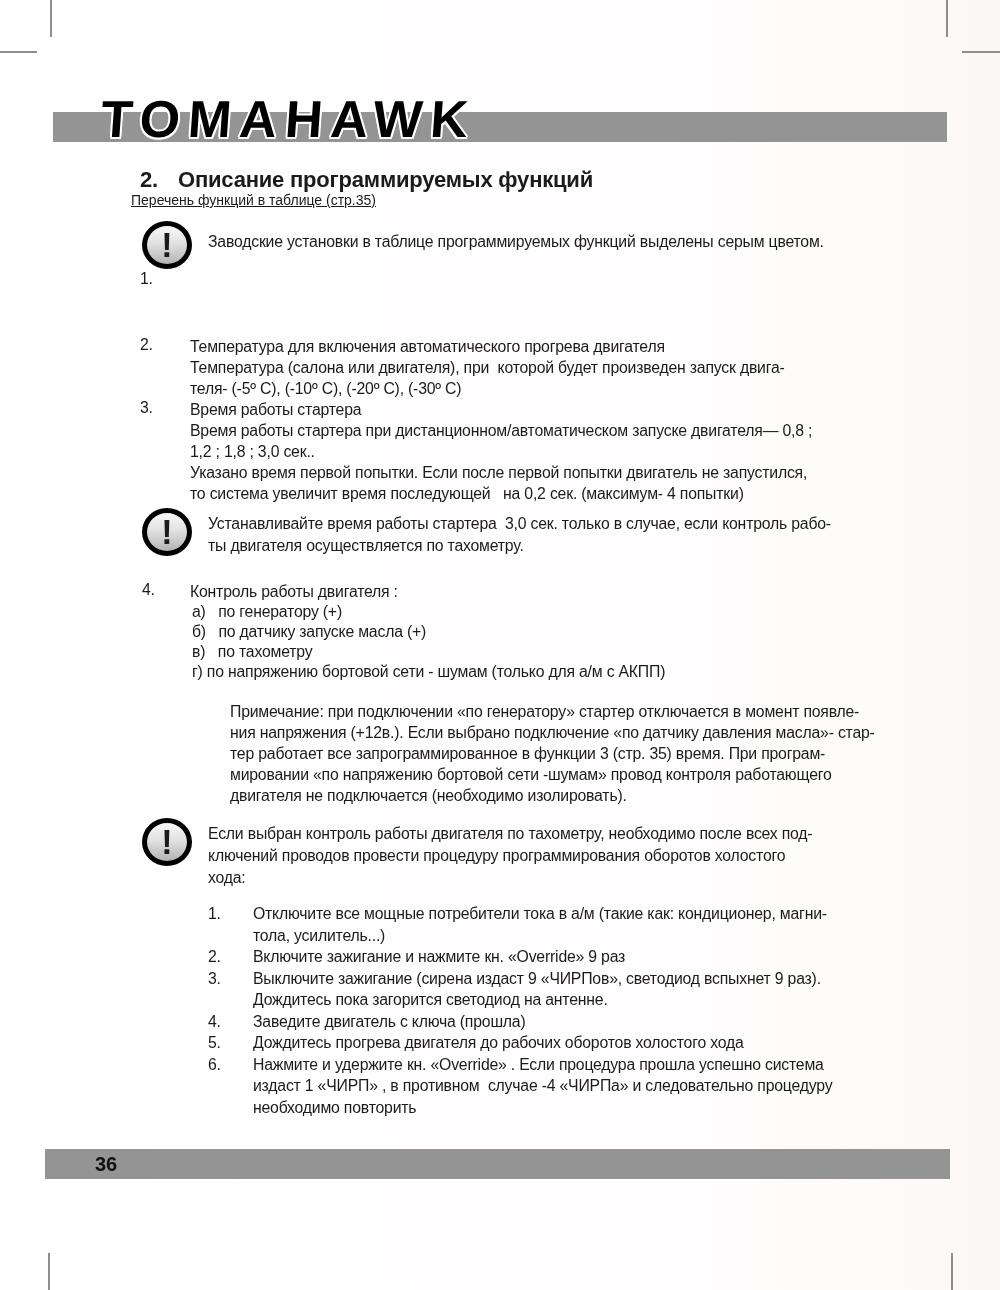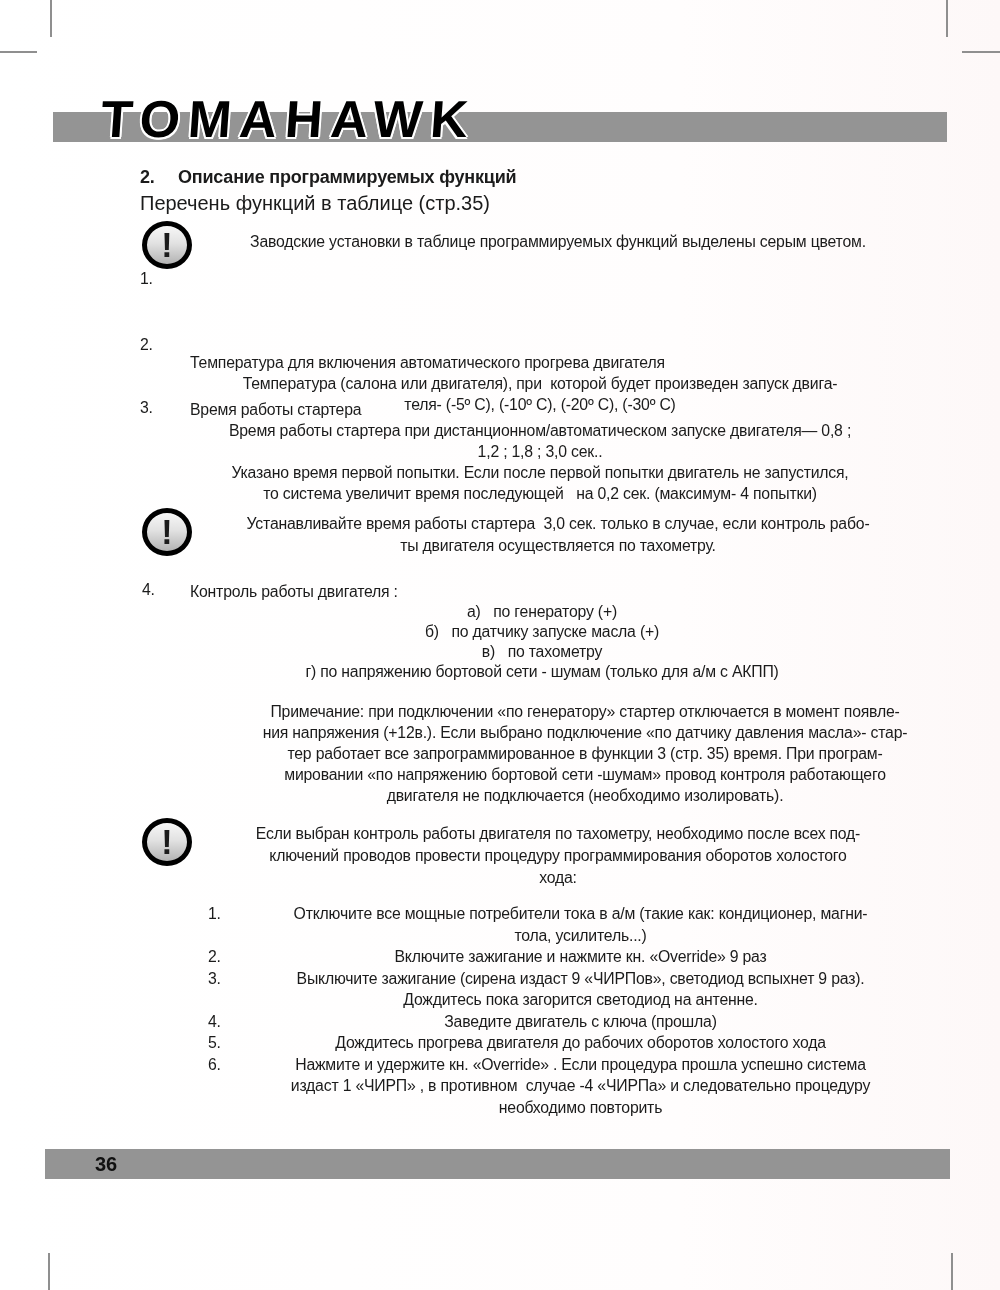--- a/index.html
+++ b/index.html
@@ -21,25 +21,25 @@
   .brand-bar{position:absolute;left:53px;top:112px;width:894px;height:30px;background:#949494;}
   .brand-logo{
     position:absolute;left:101px;top:94px;
     font-size:52px;line-height:50px;font-weight:bold;
     letter-spacing:8px;color:#000;transform:skewX(-4deg);
     text-shadow:-2px 0 #fff,2px 0 #fff,0 -2px #fff,0 2px #fff,
                 -1.5px -1.5px #fff,1.5px -1.5px #fff,-1.5px 1.5px #fff,1.5px 1.5px #fff;
     z-index:3;white-space:nowrap;
   }
   
-  .t{white-space:pre-wrap;text-align:center;}
+  .t{white-space:pre-wrap;}
   .abs{position:absolute;z-index:2;}
-  .section-heading{left:140px;top:167px;font-size:18px;font-weight:bold;letter-spacing:-0.2px;}
+  .section-heading{left:140px;top:167px;font-size:22px;font-weight:bold;letter-spacing:-0.2px;}
   .section-heading .num{display:inline-block;width:38px;}
-  .subtitle{left:140px;top:192px;font-size:20px;}
+  .subtitle{left:131px;top:192px;font-size:14px;text-decoration:underline;}
   .body-text{font-size:15.8px;line-height:21px;letter-spacing:-0.2px;}
   
   .warn{
     position:absolute;width:40px;height:38px;
     border:5px solid #000;border-radius:50%;
     background:linear-gradient(180deg,#f7f7f7 0%,#e2e2e2 45%,#b3b3b3 100%);
     display:flex;align-items:center;justify-content:center;z-index:2;
   }
   .warn .bang{font-weight:900;font-size:34px;line-height:1;transform:scaleY(1.05);margin-top:-2px;}
   
@@ -82,21 +82,21 @@
   <div class="abs subtitle">Перечень функций в таблице (стр.35)</div>
 
   <div class="warn" style="left:142px;top:221px;">
       <span class="bang">!</span>
     </div>
   <div class="abs body-text t" style="left:208px;top:231px;width:700px;">Заводские установки в таблице программируемых функций выделены серым цветом.</div>
 
   <div class="abs func-num" style="left:140px;top:270px;">1.</div>
 
   <div class="abs func-num" style="left:140px;top:336px;">2.</div>
-  <div class="abs func-body body-text" style="left:190px;top:336px;margin-top:16px;">
+  <div class="abs func-body body-text" style="left:190px;top:336px;">
     <div>Температура  для включения автоматического прогрева двигателя</div>
     <div class="t">Температура (салона или двигателя), при  которой будет произведен запуск двига-
 теля- (-5º С), (-10º С), (-20º С), (-30º С)</div>
   </div>
 
   <div class="abs func-num" style="left:140px;top:399px;">3.</div>
   <div class="abs func-body body-text" style="left:190px;top:399px;">
     <div>Время работы стартера</div>
     <div class="t">Время работы стартера при дистанционном/автоматическом запуске двигателя— 0,8 ;
 1,2 ; 1,8 ; 3,0 сек..

